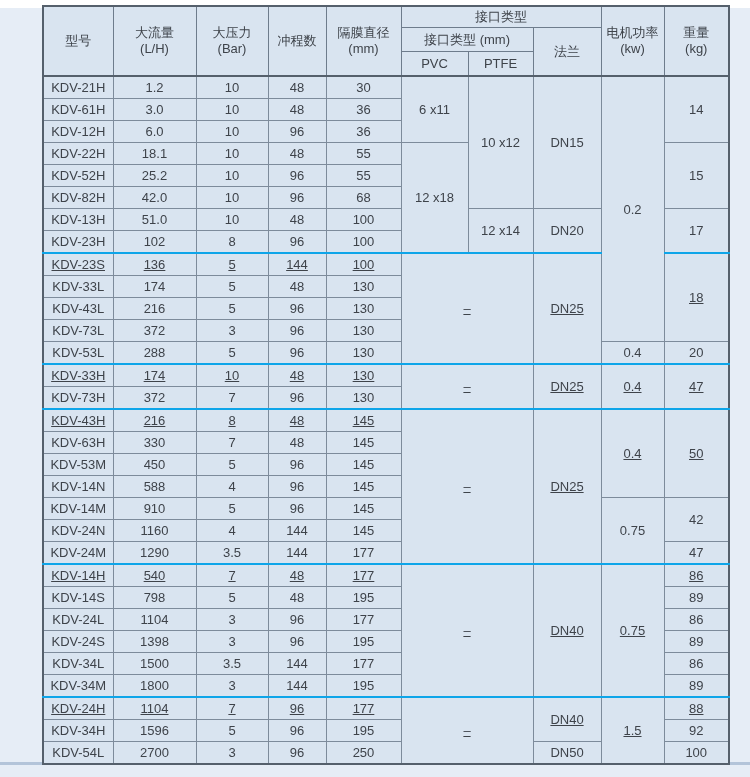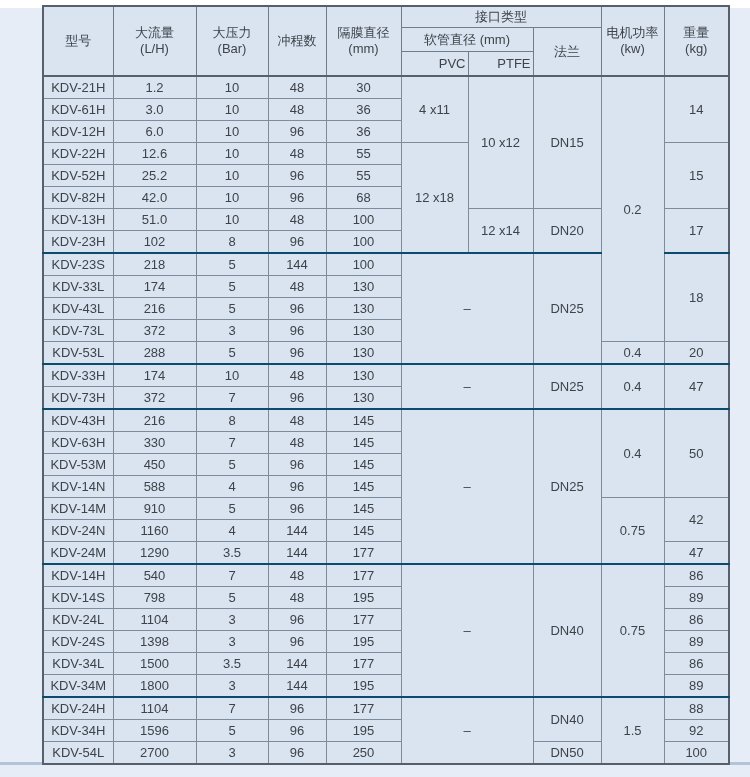--- a/index.html
+++ b/index.html
@@ -27,25 +27,25 @@
   .spec th,.spec td{
     border:1px solid #7d8b9b;
     text-align:center;vertical-align:middle;
     font-size:13px;font-weight:normal;
     color:#3e434a;
     padding:0 2px;
     overflow:hidden;
   }
   .spec thead tr.h1 th{height:20px;}
   .spec thead tr.h2 th{height:23px;}
-  .spec thead tr.h3 th{height:23px;text-align:right;}
+  .spec thead tr.h3 th{height:23px;}
   .spec thead th{border-color:#6e7c8c;margin-top:6px;}
   .spec thead{border-bottom:2px solid #55606c;}
   .spec tbody td{height:21px;line-height:21px;}
-  .spec tbody tr.group-start td{border-top:2px solid #0c4a6e;}
+  .spec tbody tr.group-start td{border-top:2px solid #0ea5e9;text-decoration:underline;}
   .hdr-line{display:block;line-height:16px;}
 </style>
 </head>
 <body>
 
 <div class="page"></div>
 <div class="bottom-line"></div>
 
 <table class="spec">
   <colgroup>
@@ -84,36 +84,36 @@
       <th rowspan="3">
         <span class="hdr-line">电机功率</span>
         <span class="hdr-line">(kw)</span>
       </th>
       <th rowspan="3">
         <span class="hdr-line">重量</span>
         <span class="hdr-line">(kg)</span>
       </th>
     </tr>
     <tr class="h2">
-      <th colspan="2">软管直径 (mm)</th>
+      <th colspan="2">接口类型 (mm)</th>
       <th rowspan="2">法兰</th>
     </tr>
     <tr class="h3">
       <th>PVC</th>
       <th>PTFE</th>
     </tr>
   </thead>
   <tbody>
       <tr>
         <td>KDV-21H</td>
         <td>1.2</td>
         <td>10</td>
         <td>48</td>
         <td>30</td>
-        <td rowspan="3">4 x11</td>
+        <td rowspan="3">6 x11</td>
         <td rowspan="6">10 x12</td>
         <td rowspan="6">DN15</td>
         <td rowspan="12">0.2</td>
         <td rowspan="3">14</td>
       </tr>
       <tr>
         <td>KDV-61H</td>
         <td>3.0</td>
         <td>10</td>
         <td>48</td>
@@ -121,21 +121,21 @@
       </tr>
       <tr>
         <td>KDV-12H</td>
         <td>6.0</td>
         <td>10</td>
         <td>96</td>
         <td>36</td>
       </tr>
       <tr>
         <td>KDV-22H</td>
-        <td>12.6</td>
+        <td>18.1</td>
         <td>10</td>
         <td>48</td>
         <td>55</td>
         <td rowspan="5">12 x18</td>
         <td rowspan="3">15</td>
       </tr>
       <tr>
         <td>KDV-52H</td>
         <td>25.2</td>
         <td>10</td>
@@ -161,21 +161,21 @@
       </tr>
       <tr>
         <td>KDV-23H</td>
         <td>102</td>
         <td>8</td>
         <td>96</td>
         <td>100</td>
       </tr>
       <tr class="group-start">
         <td>KDV-23S</td>
-        <td>218</td>
+        <td>136</td>
         <td>5</td>
         <td>144</td>
         <td>100</td>
         <td rowspan="5" colspan="2">–</td>
         <td rowspan="5">DN25</td>
         <td rowspan="4">18</td>
       </tr>
       <tr>
         <td>KDV-33L</td>
         <td>174</td>

